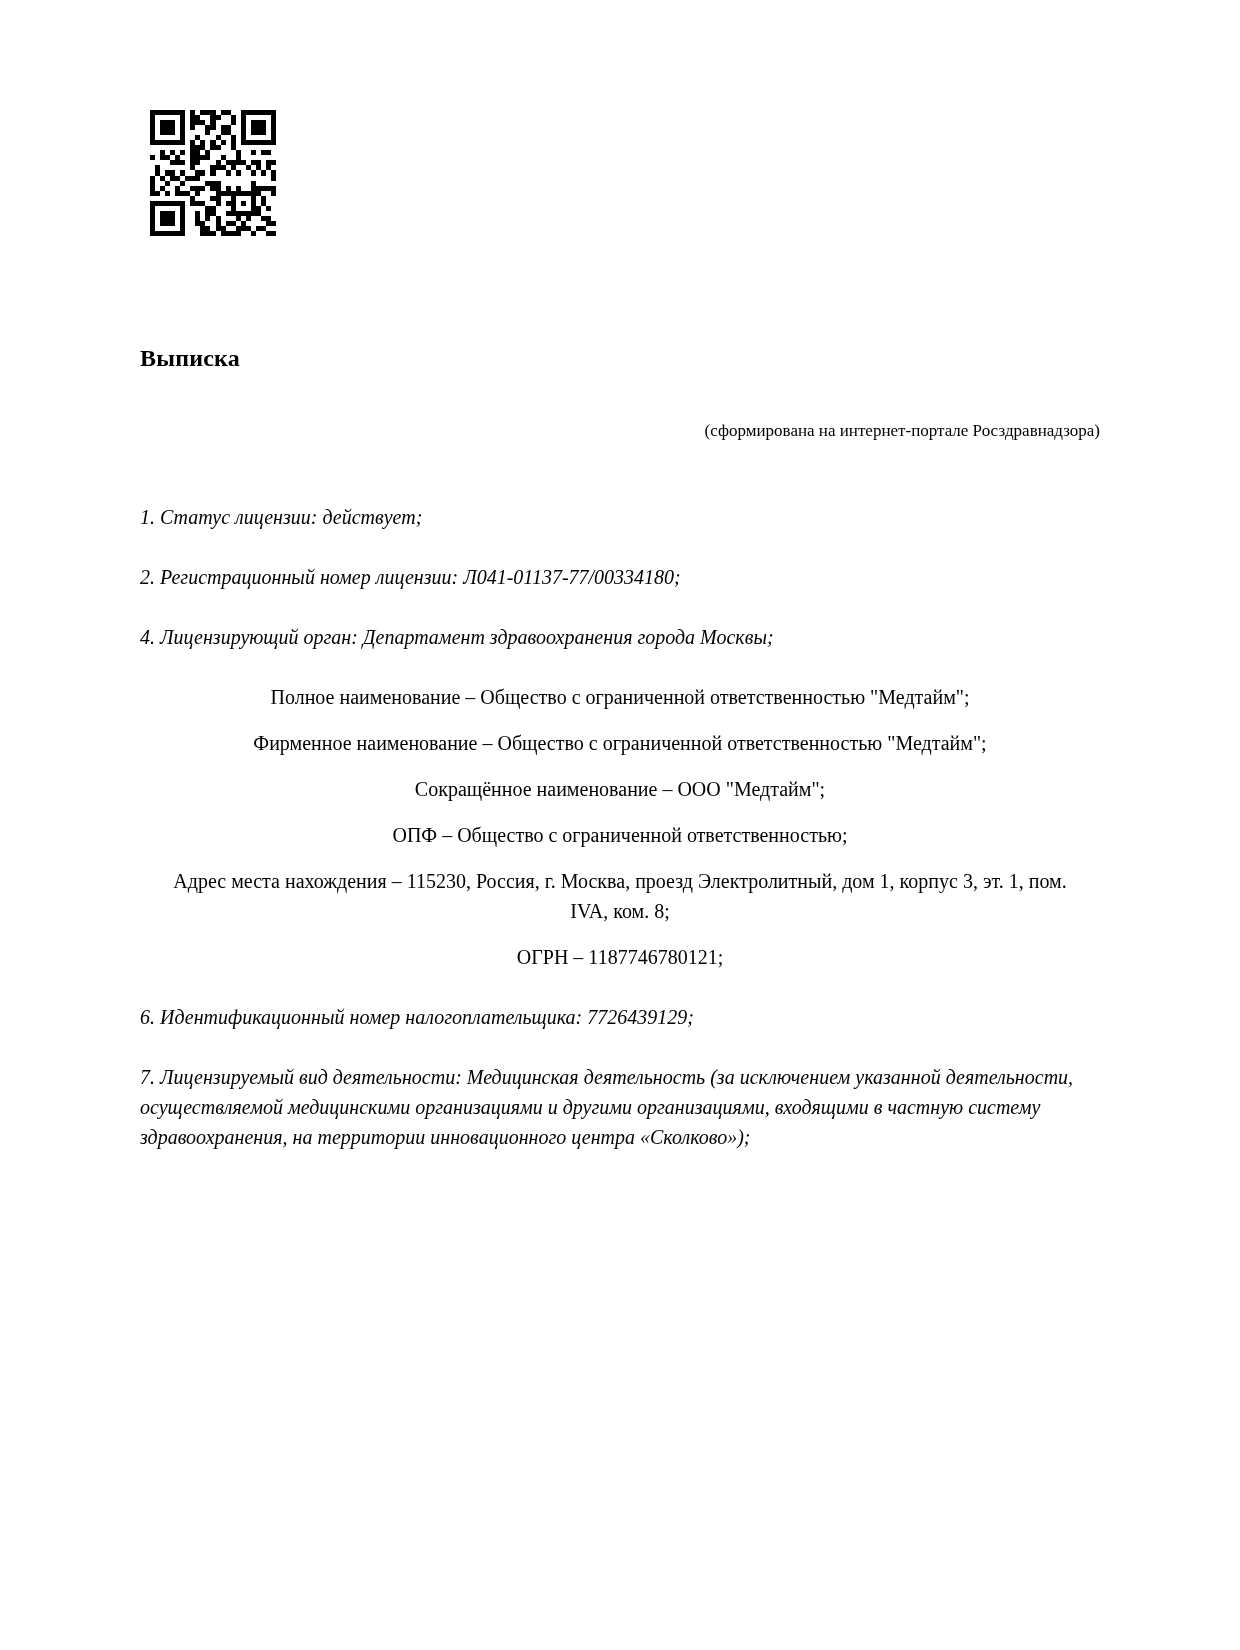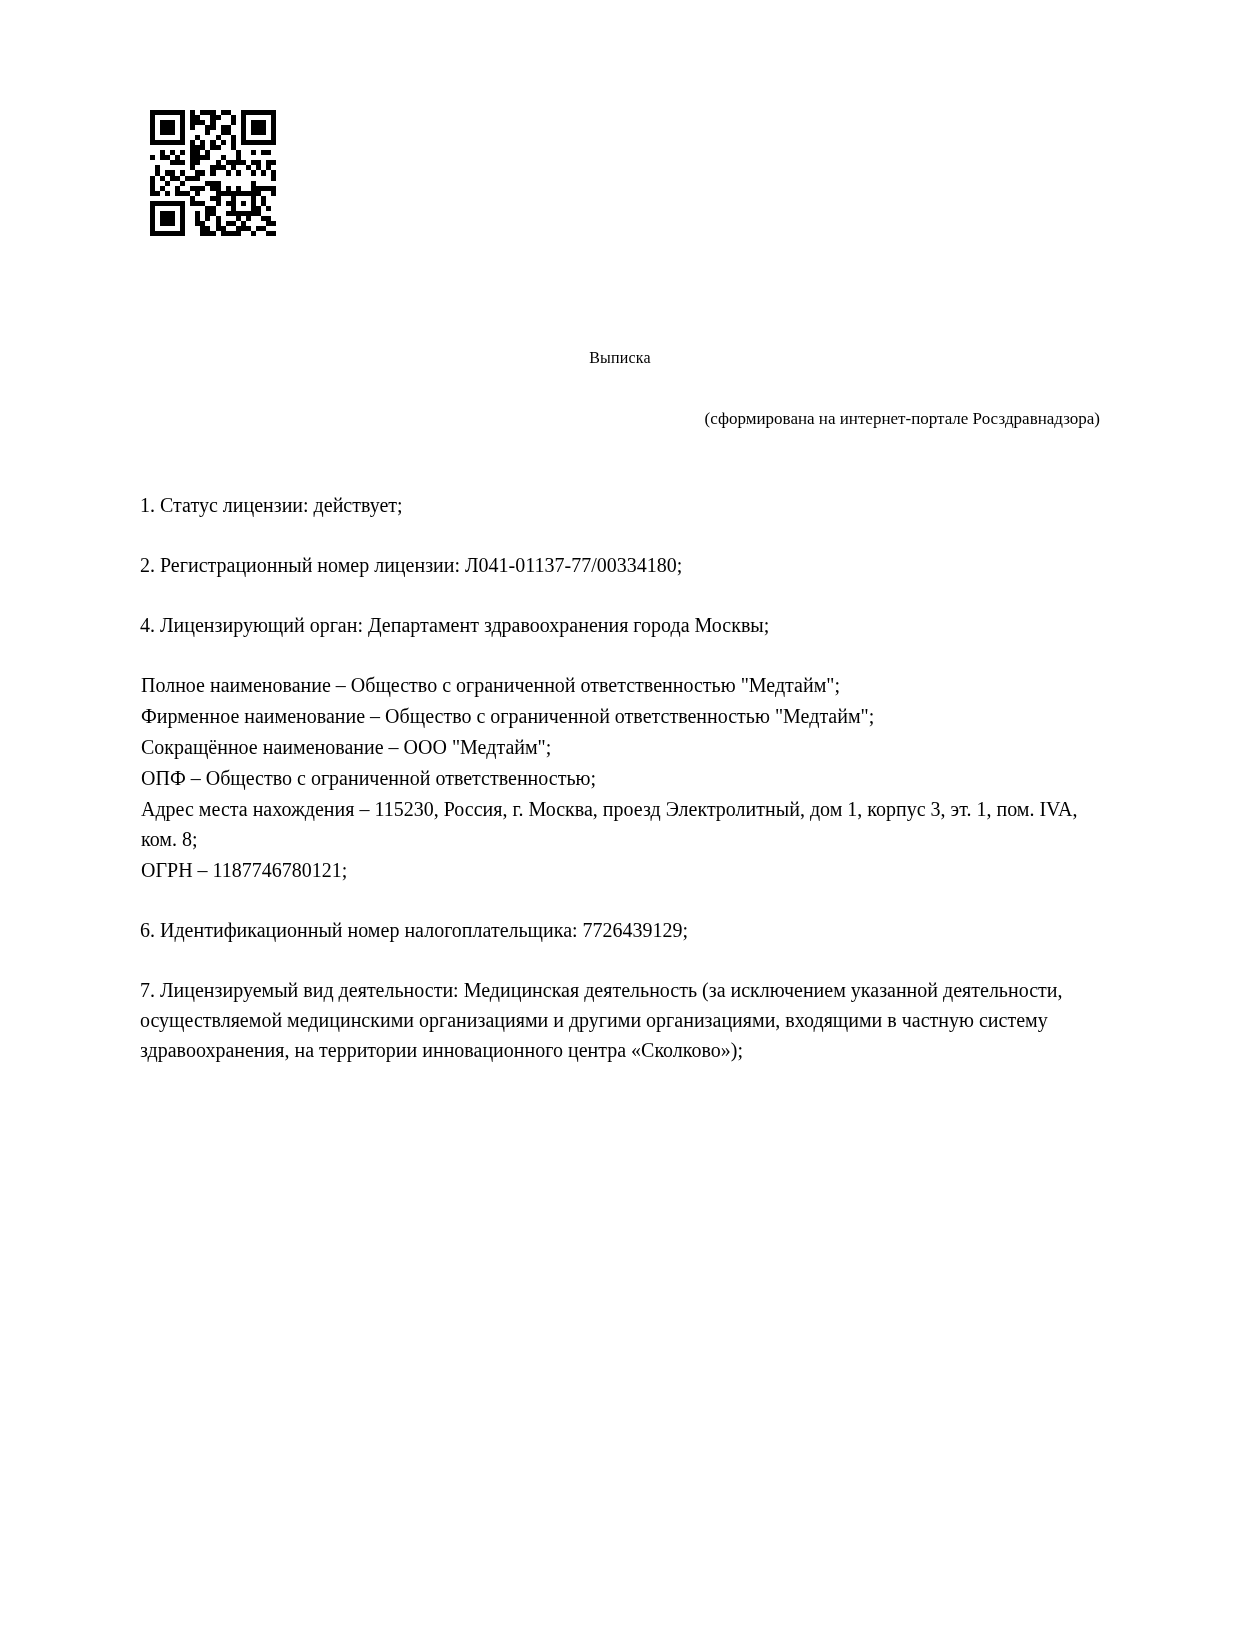--- a/index.html
+++ b/index.html
@@ -27,46 +27,46 @@
   .content {
     position: absolute;
     left: 0;
     top: 0;
     width: 1240px;
     padding: 0 140px;
     box-sizing: border-box;
   }
   .title-block {
     margin-top: 340px;
-    text-align: center;
-    font-weight: normal;
-    font-size: 16px;
+    font-weight: bold;
+    font-size: 24px;
     line-height: 36px;
     letter-spacing: 0.2px;
   }
   .subtitle {
-    margin-top: 32px;
+    margin-top: 44px;
     font-size: 17px;
     line-height: 22px;
     text-align: right;
   }
   .doc-body {
     margin-top: 60px;
     font-size: 20px;
     line-height: 30px;
   }
   .doc-body p {
     margin: 30px 0 0 0;
     padding: 0;
+    font-style: italic;
   }
   .doc-body p:first-child { margin-top: 0; }
   .name-block {
     margin-top: 30px;
   }
-  .name-block div { margin: 1px; }
+  .name-block div { margin: 16px; text-align: center; }
   svg.qr { shape-rendering: crispEdges; }
 </style>
 </head>
 <body>
 
 <div class="page">
 
   <svg id="qr" class="qr" viewBox="0 0 25 25">
       <rect x="0" y="0" width="1" height="1" fill="#000"></rect>
       <rect x="1" y="0" width="1" height="1" fill="#000"></rect>

